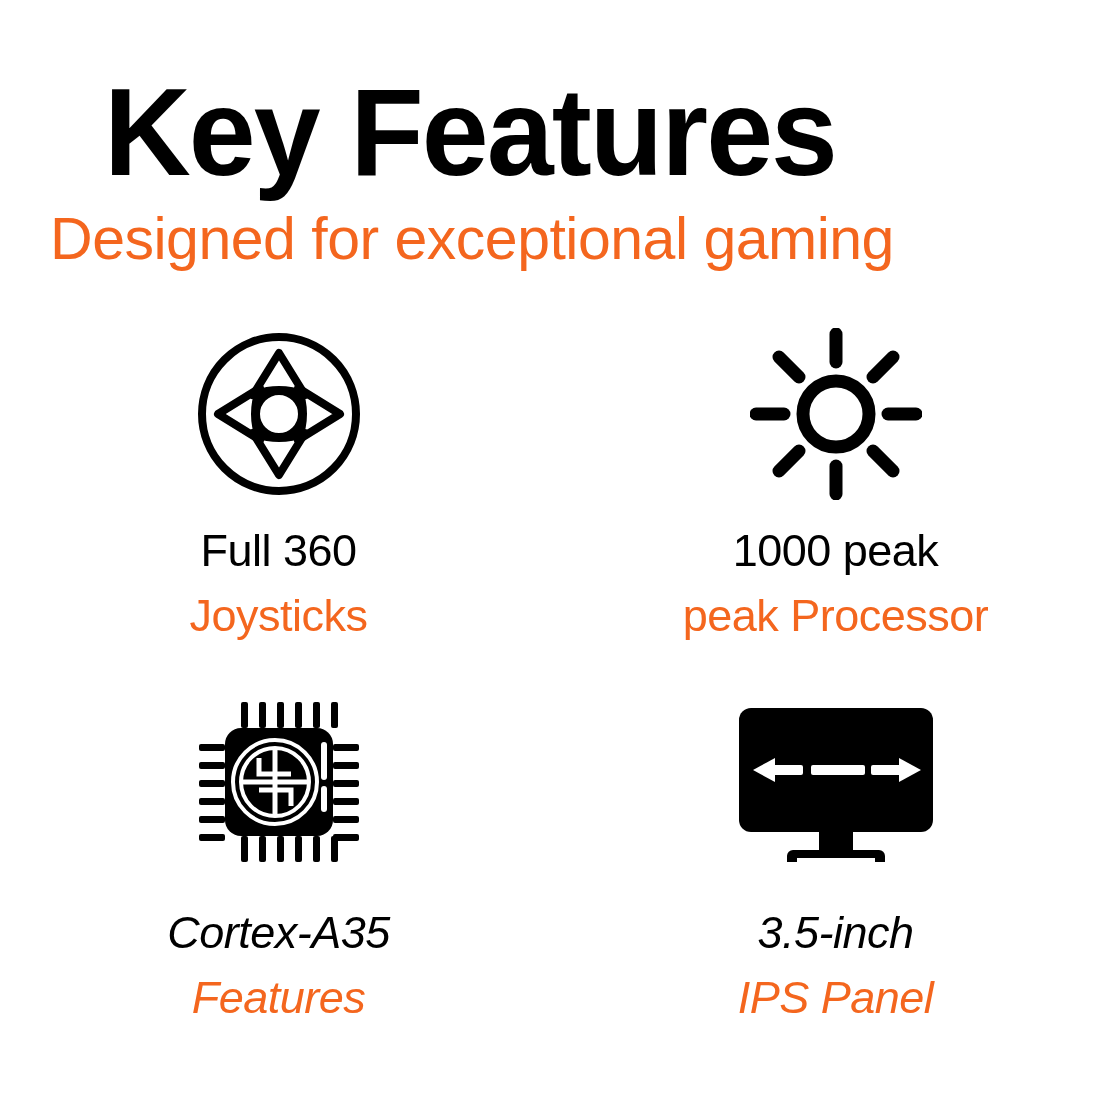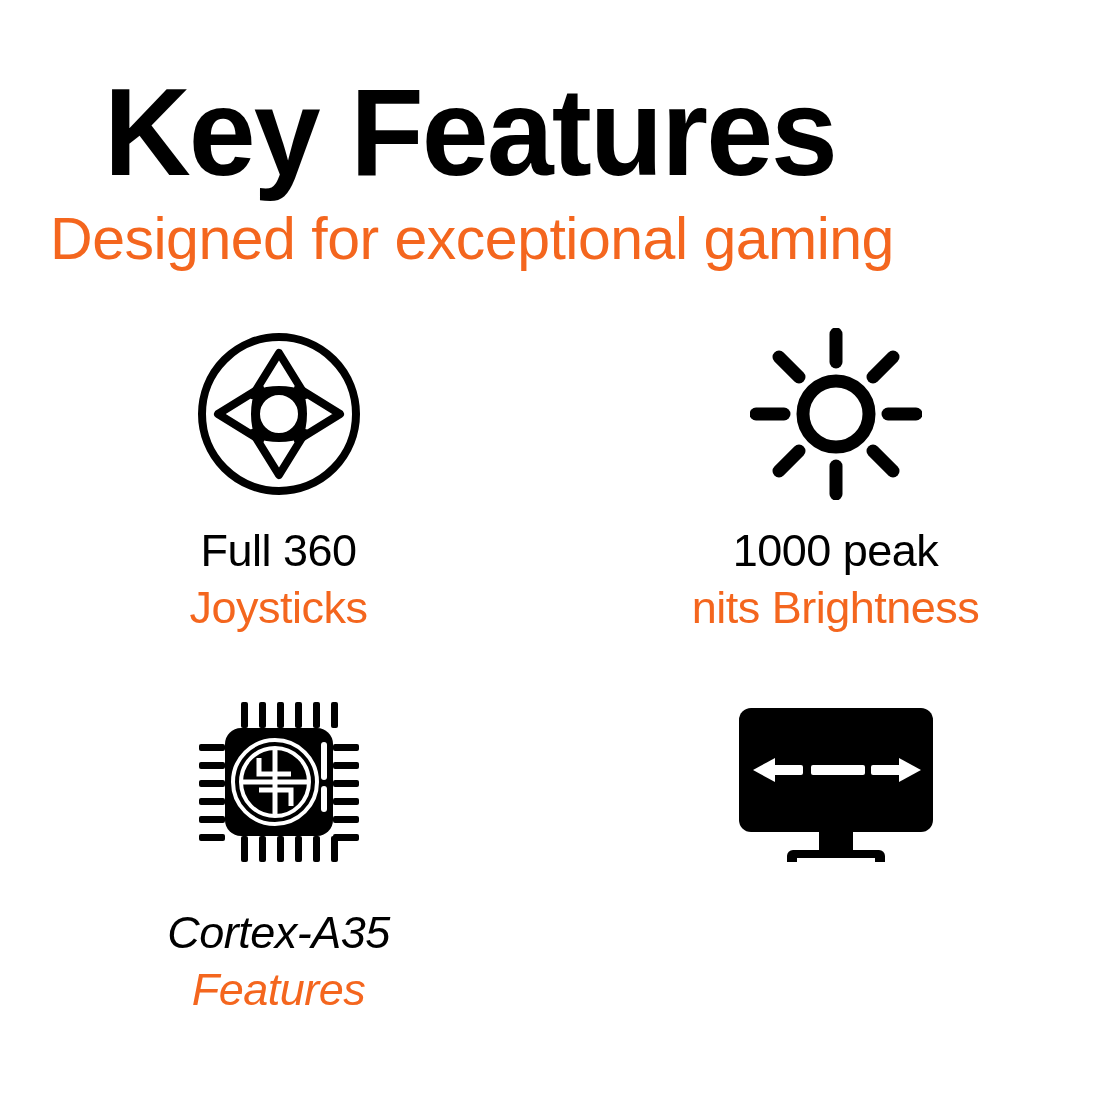--- a/index.html
+++ b/index.html
@@ -100,21 +100,21 @@
     white-space: nowrap;
   }
   .label-secondary {
     display: block;
     font-family: "Liberation Sans", sans-serif;
     font-weight: 400;
     font-size: 45px;
     letter-spacing: -0.5px;
     color: #F4661E;
     white-space: nowrap;
-    margin-top: 4px;
+    margin-top: 12px;
   }
 
   
   .cell.r1 .cell-icon { height: 196px; }
   .cell.r2 .cell-icon { height: 192px; }
   .cell.r1 .cell-label { margin-top: 12px; }
   .cell.r2 .cell-label { margin-top: 28px; font-style: italic; }
 
   svg { display: block; }
 </style>
@@ -169,21 +169,21 @@
               <line x1="29" y1="29" x2="49" y2="49"></line>
               <line x1="123" y1="123" x2="143" y2="143"></line>
               <line x1="143" y1="29" x2="123" y2="49"></line>
               <line x1="49" y1="123" x2="29" y2="143"></line>
             </g>
           </svg>
         </span>
       </div>
       <div class="cell-label">
         <span class="label-primary">1000 peak</span>
-        <span class="label-secondary">nits Brightness</span>
+        <span class="label-secondary">peak Processor</span>
       </div>
     </div>
 
     <div class="cell r2">
       <div class="cell-icon">
         <span>
           <svg width="168" height="168" viewBox="0 0 168 168" aria-hidden="true">
 
             <g fill="#000">
               <rect x="46" y="4" width="7" height="26" rx="2"></rect>
@@ -257,16 +257,20 @@
               <rect x="42" y="63" width="30" height="10" rx="2"></rect>
 
               <rect x="80" y="63" width="54" height="10" rx="2"></rect>
 
               <rect x="140" y="63" width="30" height="10" rx="2"></rect>
               <path d="M190 68 L168 56 L168 80 Z"></path>
             </g>
           </svg>
         </span>
       </div>
+      <div class="cell-label">
+        <span class="label-primary">3.5-inch</span>
+        <span class="label-secondary">IPS Panel</span>
+      </div>
     </div>
 
   </div>
 </div>
 
 </body></html>

